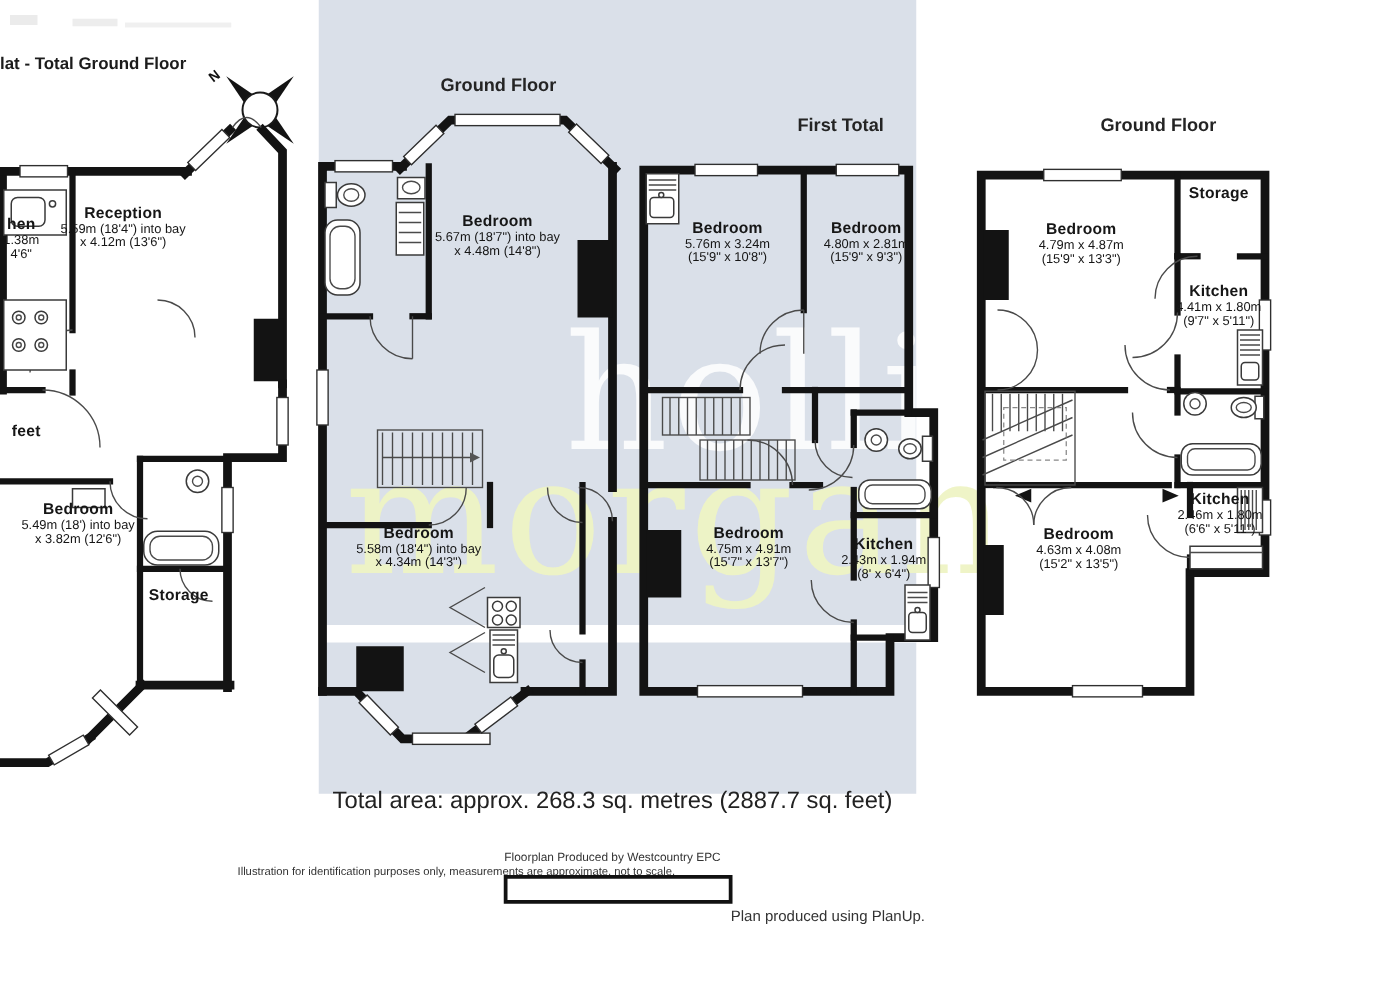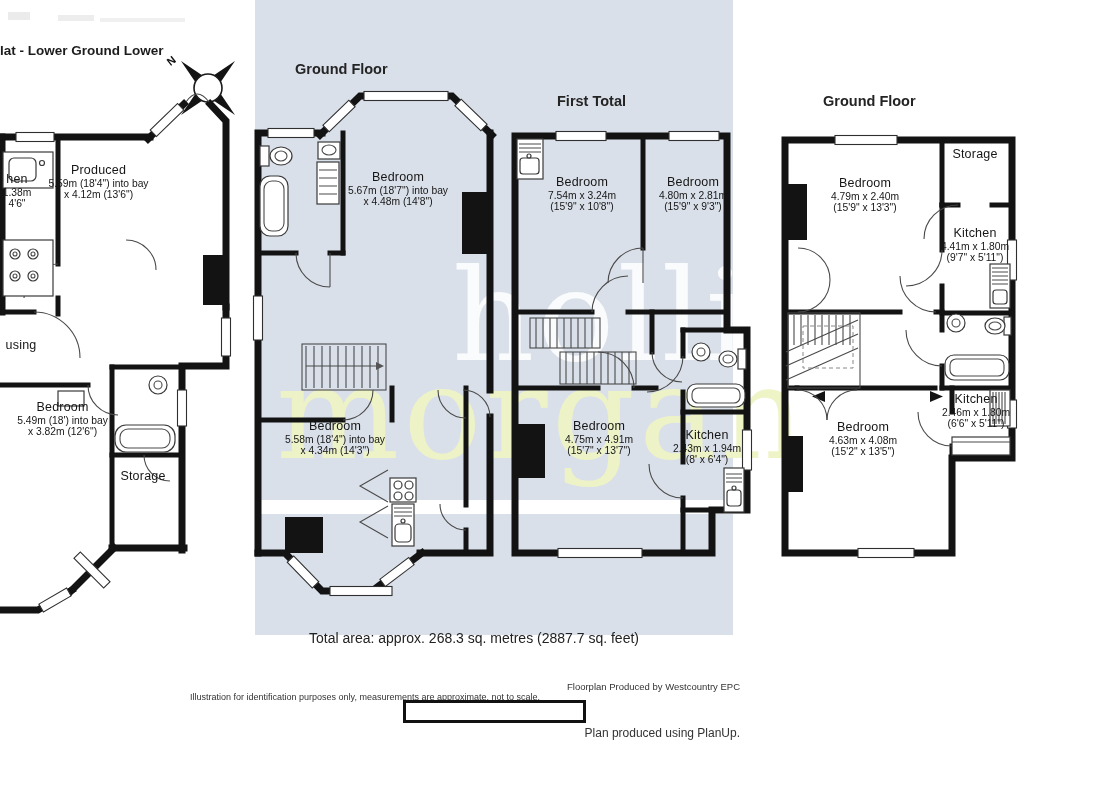--- a/index.html
+++ b/index.html
@@ -12,28 +12,28 @@
   #wm-morgan{left:276px;top:348px;font-size:130px;letter-spacing:4px;color:rgba(238,243,196,.95)}
   #plan-svg{position:absolute;left:0;top:0;z-index:4}
   .w{stroke:#131313;stroke-width:7;fill:none;stroke-linecap:square}
   .w5{stroke:#131313;stroke-width:5;fill:none;stroke-linecap:square}
   .t{stroke:#4a4a4a;stroke-width:1.1;fill:none}
   .f{stroke:#3a3a3a;stroke-width:1.2;fill:#fff}
   .win{stroke:#2f2f2f;stroke-width:1.1;fill:#fff}
   .blk{fill:#131313}
   .dash{stroke:#888;stroke-width:1;fill:none;stroke-dasharray:4 3}
   .page-title{position:absolute;left:0;top:43px;font-size:13.5px;font-weight:bold;color:#1c1c1c;z-index:6;white-space:nowrap}
-  .floor-title{position:absolute;width:150px;text-align:left;font-size:14.5px;font-weight:bold;color:#242424;z-index:6}
+  .floor-title{position:absolute;width:150px;text-align:right;font-size:14.5px;font-weight:bold;color:#242424;z-index:6}
   .room-label{position:absolute;text-align:center;color:#161616;line-height:1.16;z-index:6}
-  .rname{font-weight:normal;font-size:12.5px;letter-spacing:.2px}
+  .rname{font-weight:bold;font-size:12.5px;letter-spacing:.2px}
   .rdim{font-size:10.3px}
   .left-align{text-align:center}
-  .foot-total{position:absolute;left:224px;top:630px;width:500px;text-align:center;font-size:14px;color:#222;z-index:6}
+  .foot-total{position:absolute;left:240px;top:630px;width:500px;text-align:center;font-size:19px;color:#222;z-index:6}
   .foot-disclaimer{position:absolute;left:190px;top:692px;width:600px;text-align:left;font-size:9px;color:#333;z-index:6}
-  .foot-epc1{position:absolute;left:240px;top:681px;width:500px;text-align:right;font-size:9.5px;color:#333;z-index:6}
+  .foot-epc1{position:absolute;left:240px;top:681px;width:500px;text-align:center;font-size:9.5px;color:#333;z-index:6}
   .foot-epc2{position:absolute;left:240px;top:726px;width:500px;text-align:right;font-size:12px;color:#333;z-index:6}
   .epc-box{position:absolute;left:403px;top:700px;width:177px;height:17px;border:3px solid #111;background:#fff;z-index:6}
 </style>
 </head>
 <body>
 
 <div class="band"></div>
 <div class="stripe"></div>
 <div class="wm" id="wm-hollis">hollis</div>
 <div class="wm" id="wm-morgan">morgan</div>
@@ -336,37 +336,37 @@
     </g>
     <g>
       <rect class="f" x="990" y="390" width="20" height="36"></rect>
       <path class="t" d="M993,392 V424 M996,392 V424 M999,392 V424 M1002,392 V424 M1005,392 V424"></path>
       <rect class="f" x="952" y="437" width="58" height="18"></rect>
       <path class="t" d="M952,442 H1010"></path>
     </g>
   </g>
 </svg>
 
-<div class="page-title">lat - Lower Ground Lower</div>
+<div class="page-title">lat - Total Ground Floor</div>
 <div class="floor-title" style="left:295px;top:61px">Ground Floor</div>
 <div class="floor-title" style="left:557px;top:93px">First Total</div>
 <div class="floor-title" style="left:823px;top:93px">Ground Floor</div>
 
 <div class="room-label left-align" style="left:0;top:172px;width:34px">
   <div class="rname">hen</div>
   <div class="rdim">1.38m</div>
   <div class="rdim">4'6"</div>
 </div>
 <div class="room-label" style="left:26px;top:163px;width:145px">
-  <div class="rname">Produced</div>
+  <div class="rname">Reception</div>
   <div class="rdim">5.59m (18'4") into bay</div>
   <div class="rdim">x 4.12m (13'6")</div>
 </div>
 <div class="room-label left-align" style="left:0;top:338px;width:42px">
-  <div class="rname">using</div>
+  <div class="rname">feet</div>
 </div>
 <div class="room-label" style="left:-10px;top:400px;width:145px">
   <div class="rname">Bedroom</div>
   <div class="rdim">5.49m (18') into bay</div>
   <div class="rdim">x 3.82m (12'6")</div>
 </div>
 <div class="room-label" style="left:97px;top:469px;width:92px">
   <div class="rname">Storage</div>
 </div>
 
@@ -376,42 +376,42 @@
   <div class="rdim">x 4.48m (14'8")</div>
 </div>
 <div class="room-label" style="left:265px;top:419px;width:140px">
   <div class="rname">Bedroom</div>
   <div class="rdim">5.58m (18'4") into bay</div>
   <div class="rdim">x 4.34m (14'3")</div>
 </div>
 
 <div class="room-label" style="left:513px;top:175px;width:138px">
   <div class="rname">Bedroom</div>
-  <div class="rdim">7.54m x 3.24m</div>
+  <div class="rdim">5.76m x 3.24m</div>
   <div class="rdim">(15'9" x 10'8")</div>
 </div>
 <div class="room-label" style="left:624px;top:175px;width:138px">
   <div class="rname">Bedroom</div>
   <div class="rdim">4.80m x 2.81m</div>
   <div class="rdim">(15'9" x 9'3")</div>
 </div>
 <div class="room-label" style="left:529px;top:419px;width:140px">
   <div class="rname">Bedroom</div>
   <div class="rdim">4.75m x 4.91m</div>
   <div class="rdim">(15'7" x 13'7")</div>
 </div>
 <div class="room-label" style="left:650px;top:428px;width:114px">
   <div class="rname">Kitchen</div>
   <div class="rdim">2.43m x 1.94m</div>
   <div class="rdim">(8' x 6'4")</div>
 </div>
 
 <div class="room-label" style="left:795px;top:176px;width:140px">
   <div class="rname">Bedroom</div>
-  <div class="rdim">4.79m x 2.40m</div>
+  <div class="rdim">4.79m x 4.87m</div>
   <div class="rdim">(15'9" x 13'3")</div>
 </div>
 <div class="room-label" style="left:927px;top:147px;width:96px">
   <div class="rname">Storage</div>
 </div>
 <div class="room-label" style="left:919px;top:226px;width:112px">
   <div class="rname">Kitchen</div>
   <div class="rdim">4.41m x 1.80m</div>
   <div class="rdim">(9'7" x 5'11")</div>
 </div>

